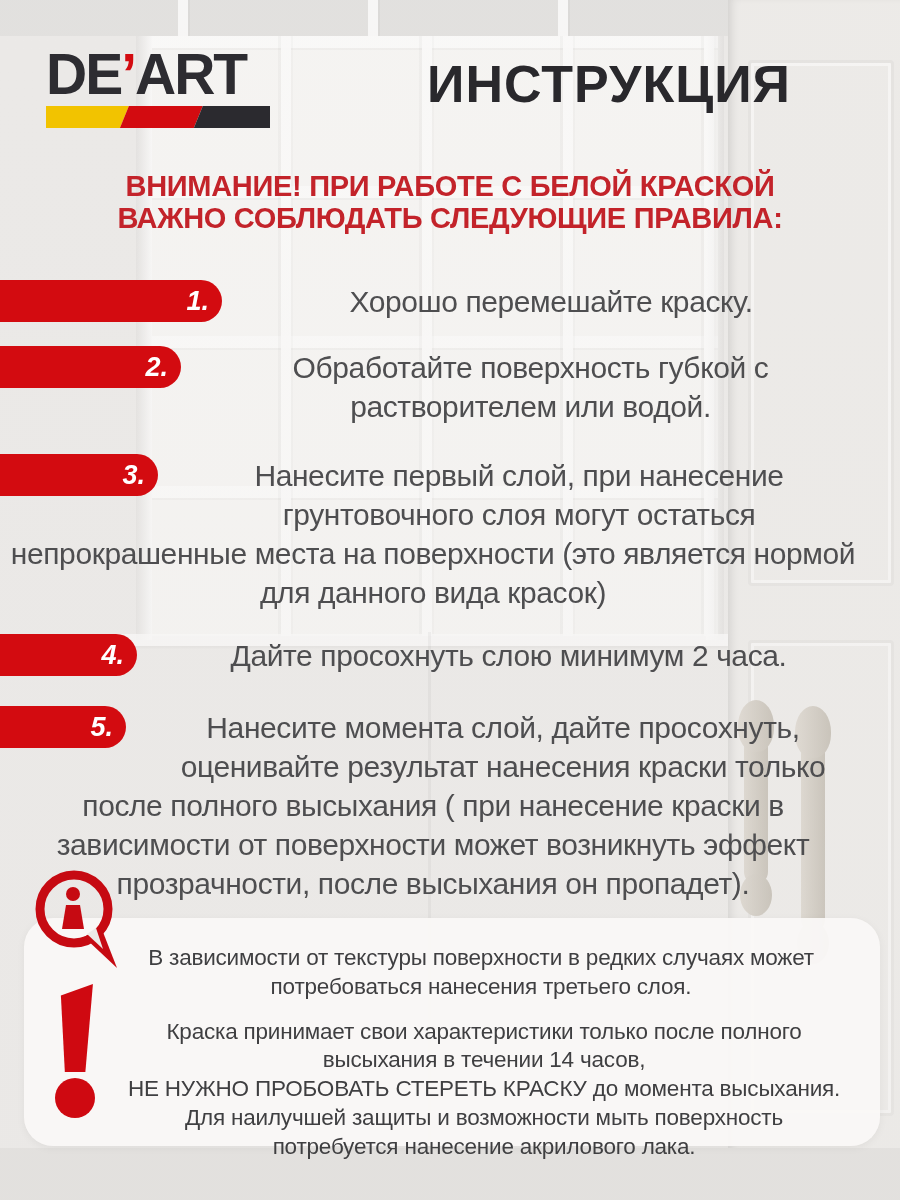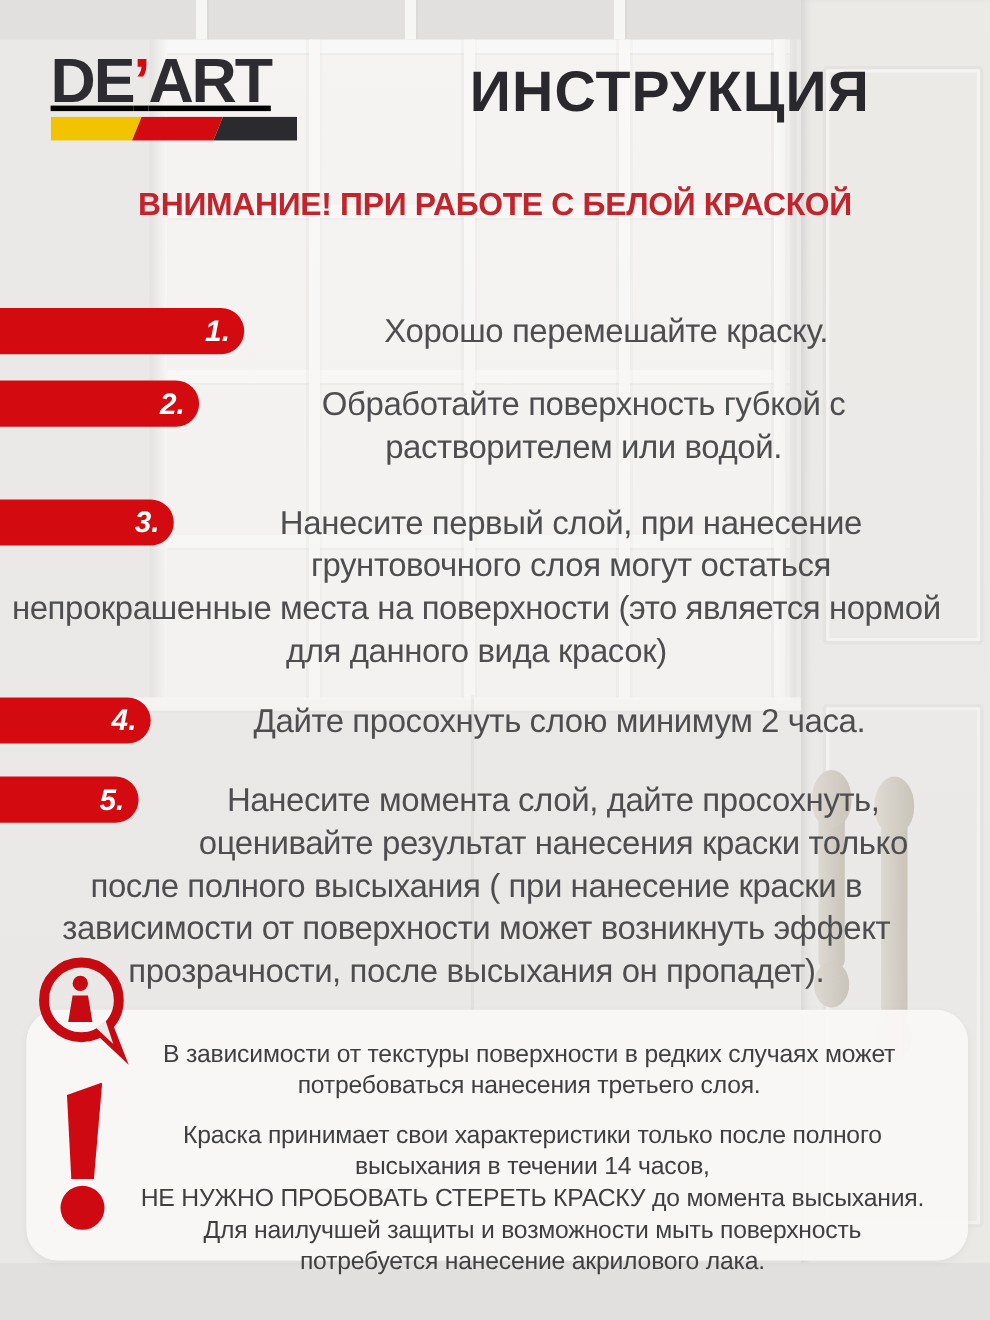--- a/index.html
+++ b/index.html
@@ -29,21 +29,21 @@
   .handle::before{content:"";position:absolute;top:-36px;left:-6px;width:36px;height:52px;
     border-radius:50% 50% 46% 46%;background:linear-gradient(90deg,#d2cabe,#a89f8f);}
   .handle::after{content:"";position:absolute;bottom:-32px;left:-4px;width:32px;height:42px;
     border-radius:50%;background:linear-gradient(90deg,#cdc5b8,#a59c8c);}
   .h1{left:744px;top:736px;height:148px;}
   .h2{left:801px;top:742px;height:190px;}
   .bg-bottom{top:1148px;height:52px;left:0;right:0;background:#d7d5d2;}
   .bg-overlay{inset:0;background:linear-gradient(180deg,rgba(240,238,236,.38),rgba(236,234,232,.55));}
 
   
-  .logo{position:absolute;left:46px;top:46px;z-index:2;width:224px;text-decoration:underline;}
+  .logo{position:absolute;left:46px;top:46px;z-index:2;width:224px;}
   .logo-text{font-size:57px;font-weight:bold;letter-spacing:-2px;color:#2d2c31;line-height:1;white-space:nowrap;}
   .logo-text .apos{color:#d30b10;}
   .logo-stripe{position:relative;margin-top:3px;height:22px;width:224px;}
   .logo-stripe i{position:absolute;inset:0;display:block;}
   .logo-stripe .y{background:#f2c300;clip-path:polygon(0 0,37% 0,33% 100%,0 100%);}
   .logo-stripe .r{background:#d30b10;clip-path:polygon(37% 0,70% 0,66% 100%,33% 100%);}
   .logo-stripe .k{background:#2b2a2f;clip-path:polygon(70% 0,100% 0,100% 100%,66% 100%);}
   .title{position:absolute;left:318px;right:0;top:54px;z-index:2;margin:0;
     text-align:center;font-size:52px;font-weight:bold;letter-spacing:1px;color:#29282c;}
 
@@ -109,20 +109,21 @@
     <div class="logo-stripe">
       <i class="y"></i>
       <i class="r"></i>
       <i class="k"></i>
     </div>
   </div>
   <h1 class="title">ИНСТРУКЦИЯ</h1>
 
   <div class="warning">
     <div>ВНИМАНИЕ! ПРИ РАБОТЕ С БЕЛОЙ КРАСКОЙ</div>
+    <div>ВАЖНО СОБЛЮДАТЬ СЛЕДУЮЩИЕ ПРАВИЛА:</div>
   </div>
 
   <div class="steps">
     <div class="step">
       <span class="pill">
           <span>1.</span>
         </span><span class="txt">Хорошо перемешайте краску.</span>
     </div>
     <div class="step">
       <span class="pill">

